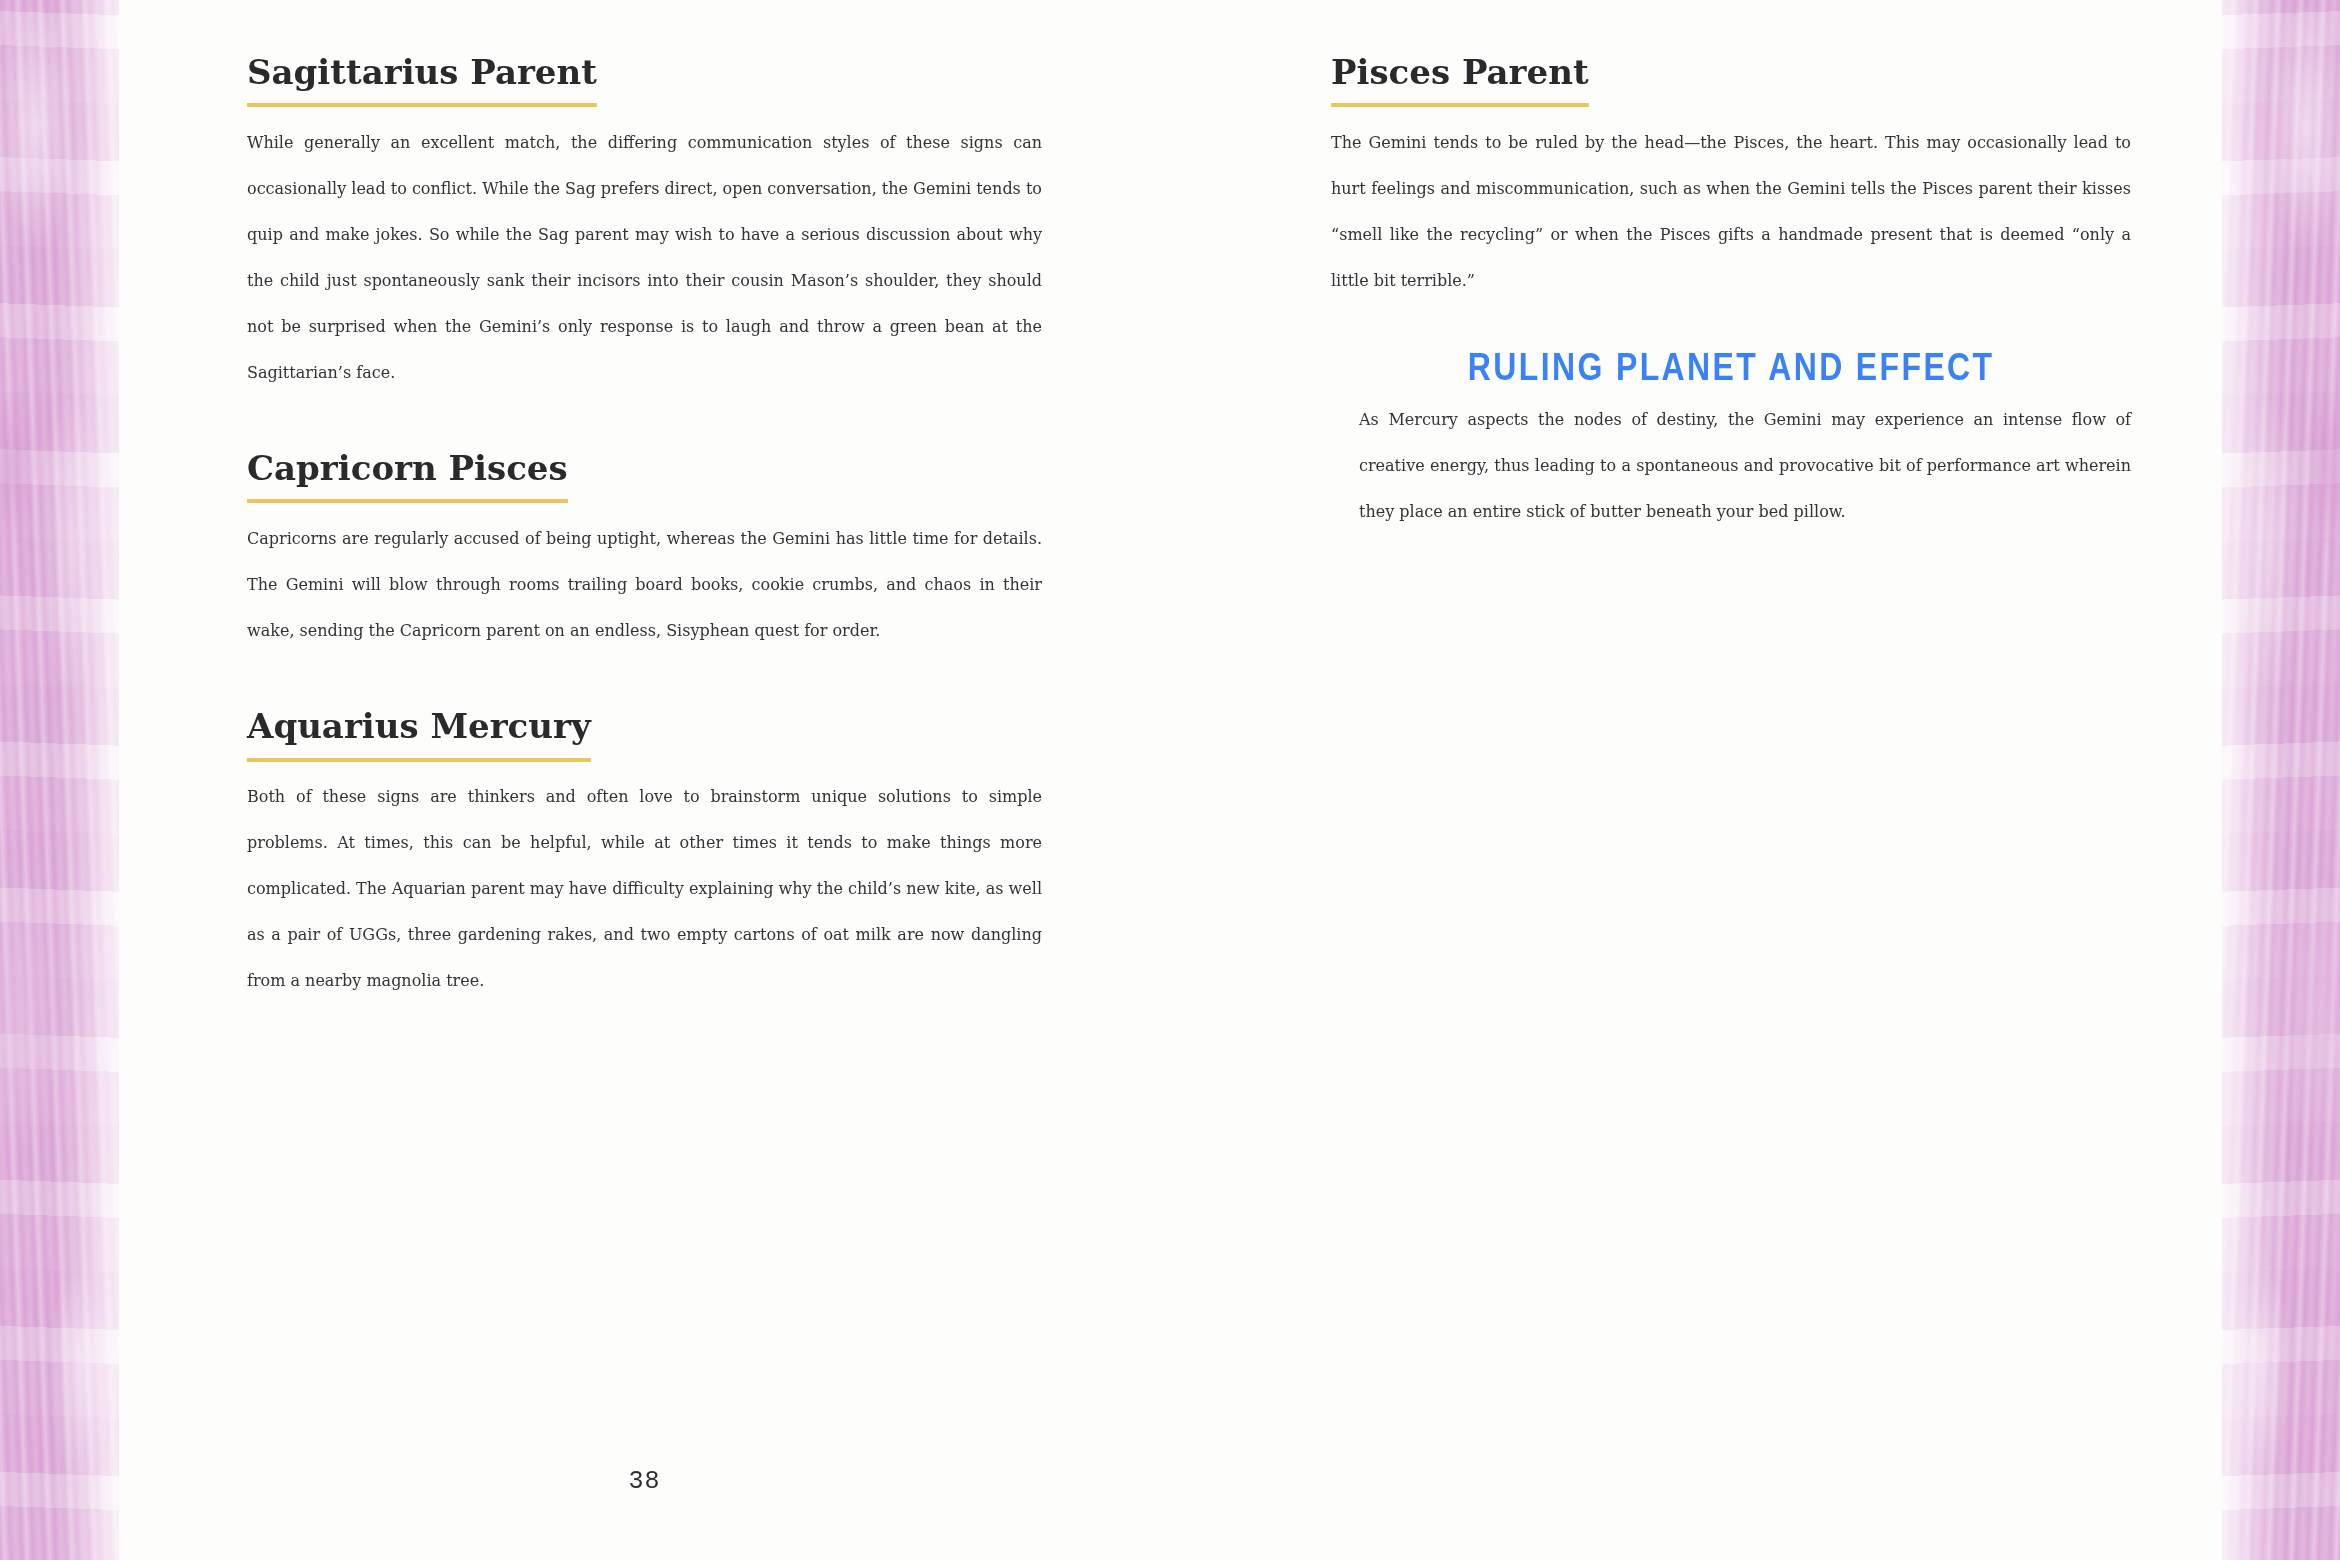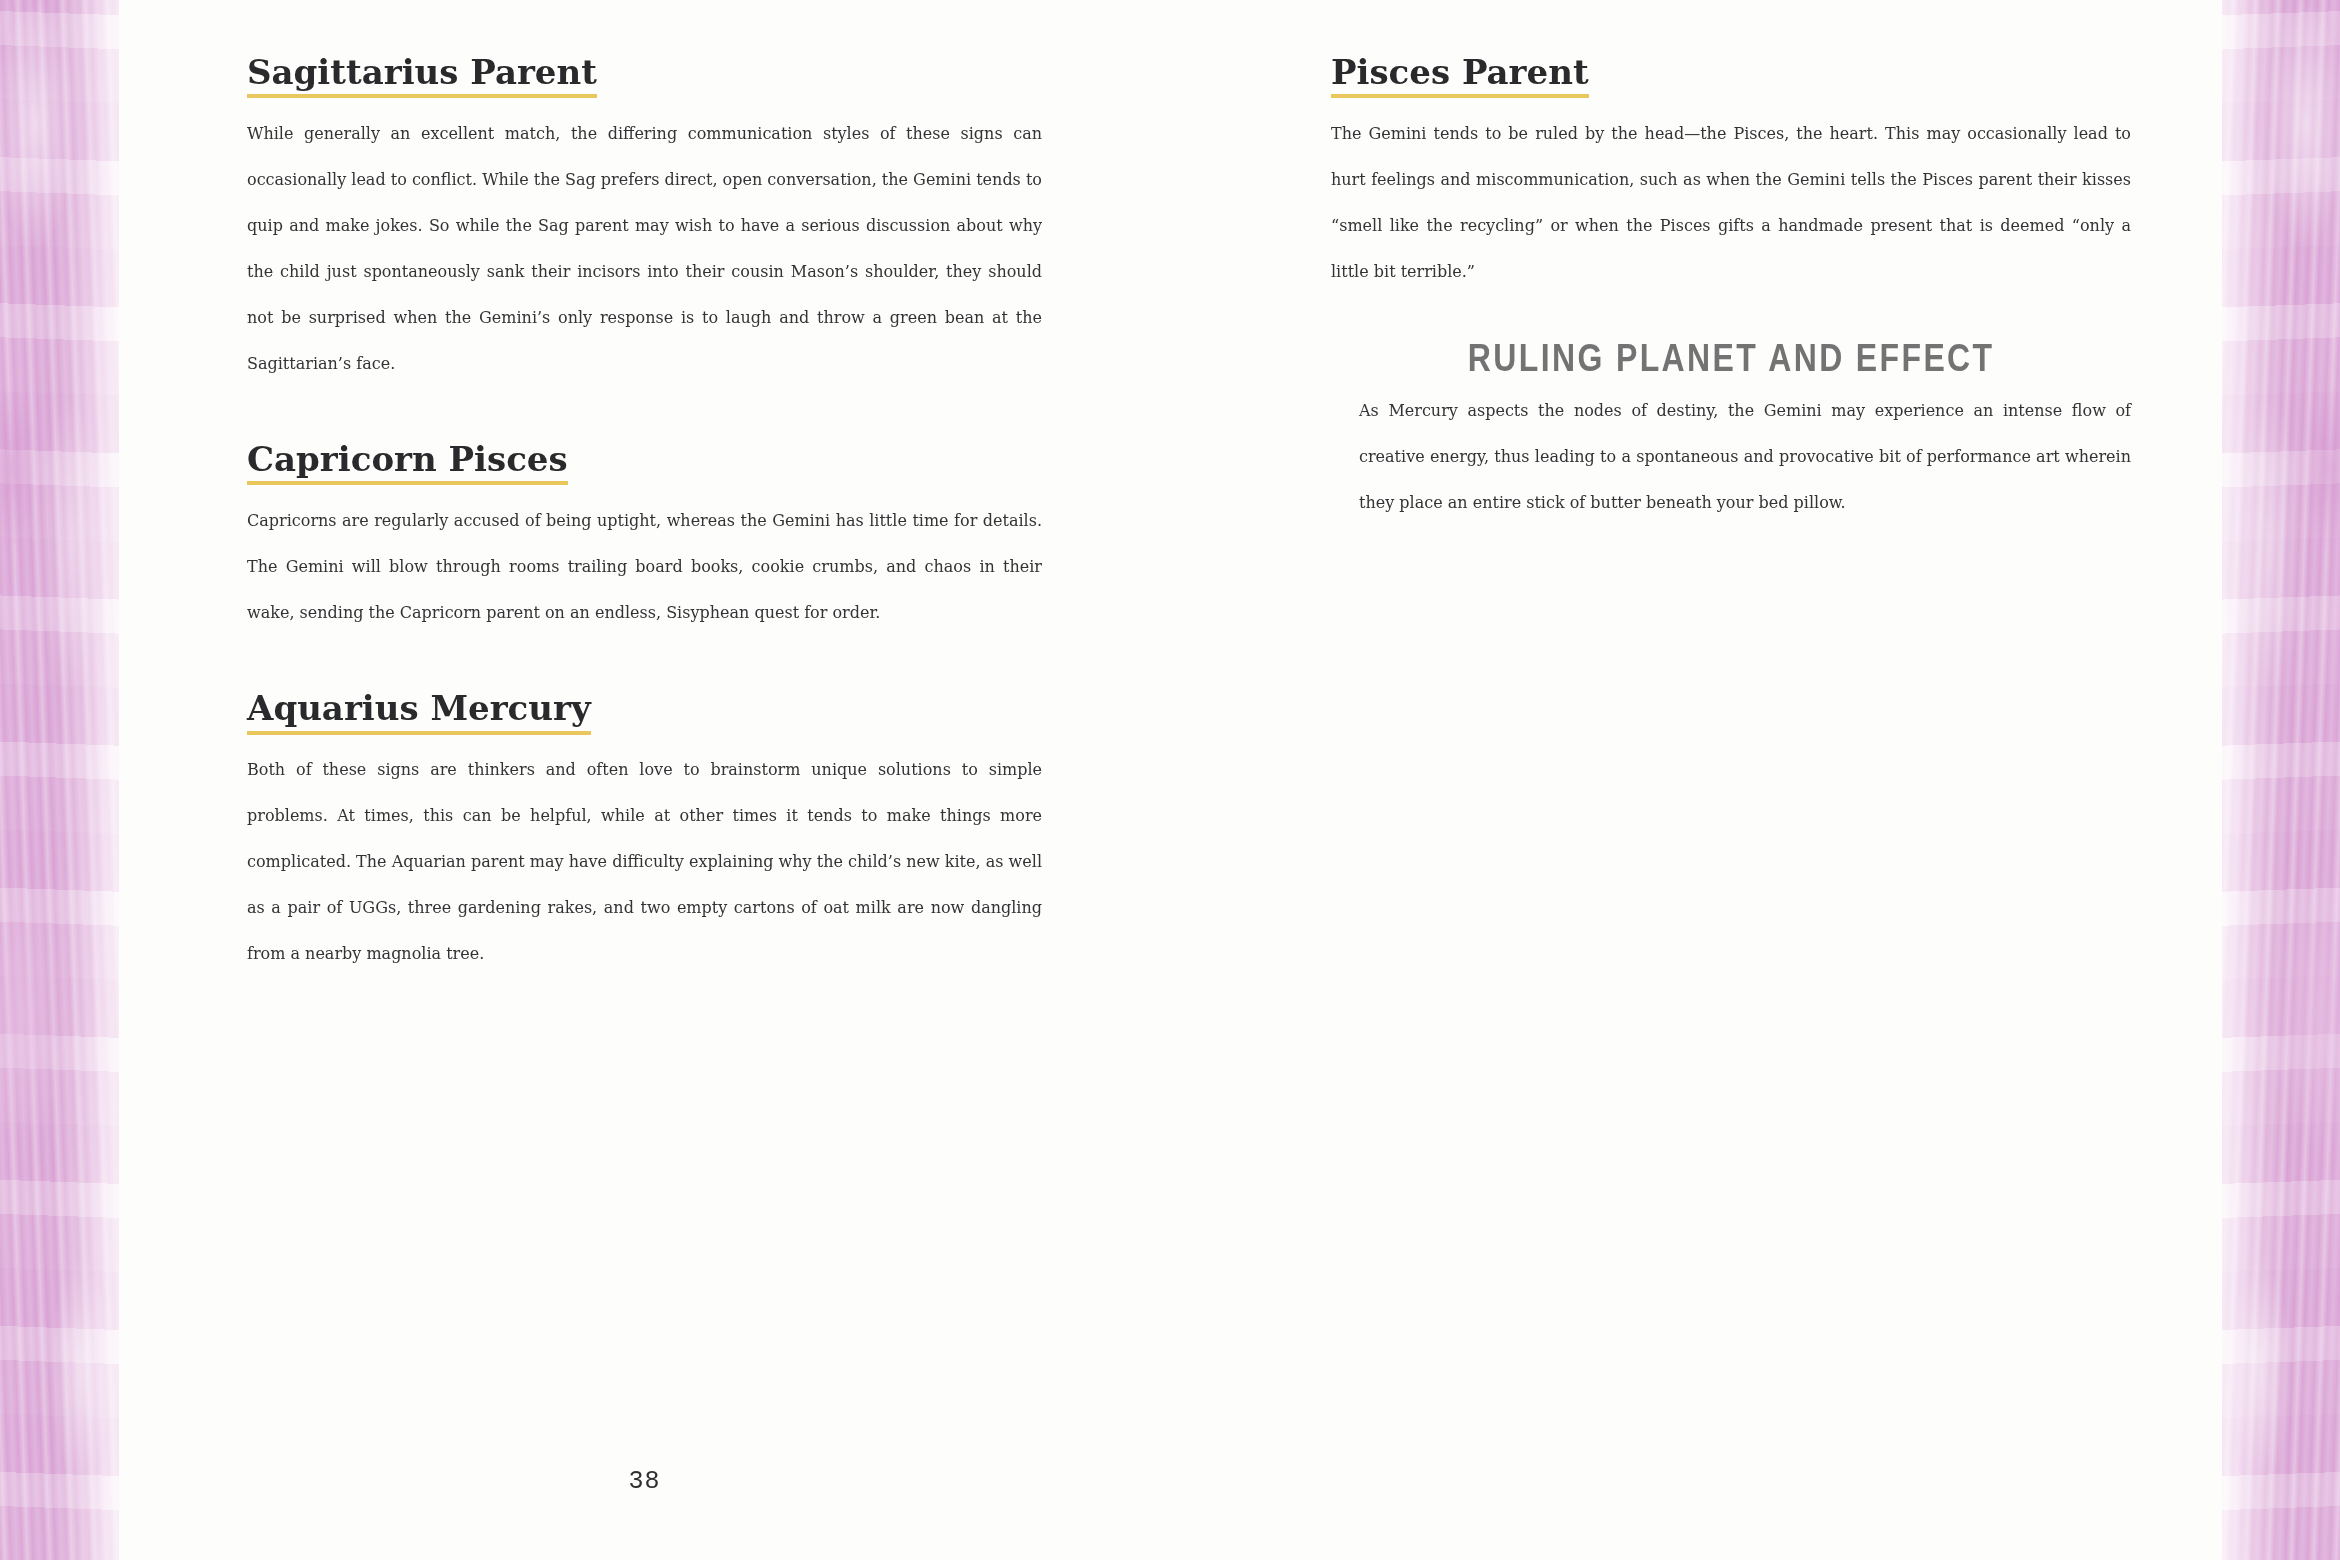--- a/index.html
+++ b/index.html
@@ -73,41 +73,41 @@
   .section-heading {
     font-family: "DejaVu Serif", serif;
     font-size: 34px;
     font-weight: 700;
     color: #2a2a2c;
     margin: 54px 0 0 0;
     line-height: 1.1;
   }
   .section-heading .underlined {
     display: inline-block;
-    padding-bottom: 3px;
+    padding-bottom: 12px;
     border-bottom: 4.9px solid #eac75d;
   }
 
   .body-text {
     font-family: "DejaVu Serif", serif;
     font-size: 16px;
     line-height: 46px;
     text-align: justify;
     color: #333335;
     margin: 12.7px 0 0 0;
   }
 
   .sub-heading {
     margin: 41px 0 0 0;
     text-align: center;
     font-family: "Liberation Sans", sans-serif;
     font-size: 39px;
     font-weight: 700;
     letter-spacing: 2.9px;
-    color: #737373;
+    color: #3b82f6;
     white-space: nowrap;
   }
   .sub-heading .condensed {
     display: inline-block;
     transform: scaleX(0.82);
     transform-origin: center;
   }
   .sub-heading + .body-text { margin-top: 7.8px; margin-left: 28px; }
 
   .page-number {

